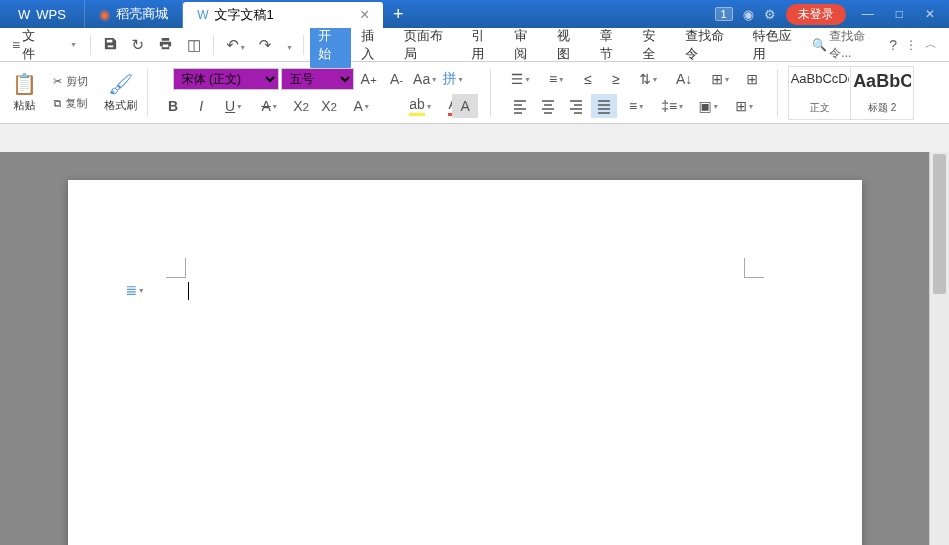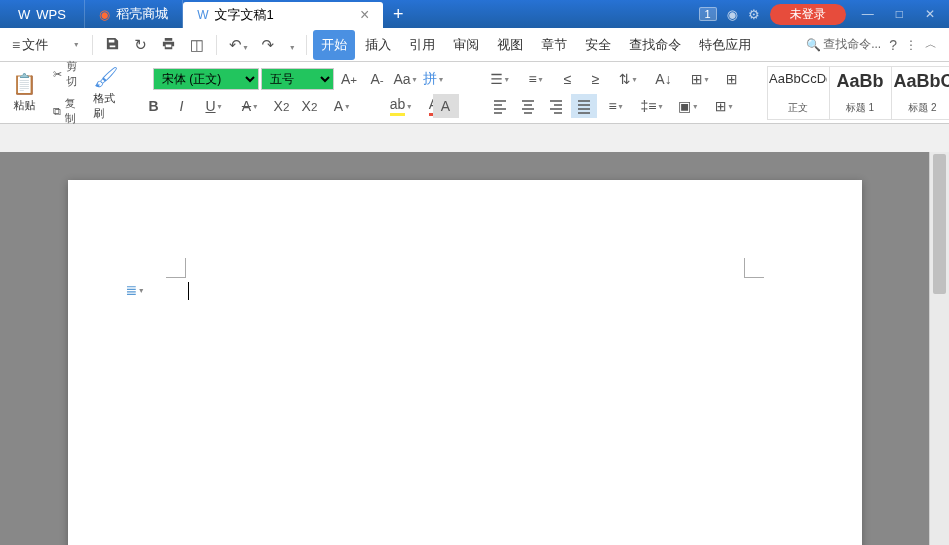--- a/index.html
+++ b/index.html
@@ -9,21 +9,21 @@
 .titlebar { height: 28px; background: linear-gradient(180deg, #2772d4 0%, #1e5fa8 100%); display: flex; align-items: center; }
 .titlebar-left { display: flex; height: 100%; }
 .wps-tab { display: flex; align-items: center; padding: 0 18px; color: #fff; font-size: 13px; gap: 6px; border-right: 1px solid rgba(255,255,255,0.2); }
 .dk-tab { display: flex; align-items: center; padding: 0 14px; color: #fff; font-size: 13px; gap: 6px; border-right: 1px solid rgba(255,255,255,0.2); }
 .doc-tab { display: flex; align-items: center; padding: 0 14px; background: #fff; font-size: 13px; gap: 6px; border-radius: 3px 3px 0 0; margin-top: 2px; min-width: 200px; position: relative; }
 .doc-tab-close { margin-left: auto; color: #888; font-size: 16px; cursor: pointer; }
 .plus-tab { width: 30px; display: flex; align-items: center; justify-content: center; color: #fff; font-size: 18px; }
 .titlebar-right { margin-left: auto; display: flex; align-items: center; gap: 10px; padding: 0 8px; }
 .badge-1 { background: rgba(255,255,255,0.2); color: #fff; border: 1px solid rgba(255,255,255,0.4); padding: 0 5px; font-size: 11px; border-radius: 2px; }
 .titlebar-icon { color: rgba(255,255,255,0.7); font-size: 13px; }
-.login-btn { background: #e74c3c; color: #fff; border-radius: 12px; padding: 2px 20px; font-size: 12px; }
+.login-btn { background: #e74c3c; color: #fff; border-radius: 12px; padding: 2px 12px; font-size: 12px; }
 .win-ctrl { color: rgba(255,255,255,0.7); padding: 0 6px; font-size: 12px; }
 
 
 .menubar { height: 34px; background: #fff; display: flex; align-items: center; gap: 2px; padding: 0 12px; border-bottom: 1px solid #d0d0d0; }
 .file-menu { display: flex; align-items: center; gap: 24px; color: #333; font-size: 13px; margin-right: 8px; }
 .hamburger { font-size: 14px; color: #666; }
 .menu-icon { color: #555; font-size: 15px; padding: 0 6px; }
 .menu-divider { width: 1px; height: 20px; background: #e0e0e0; margin: 0 4px; }
 .menu-tab { padding: 6px 8px; font-size: 13px; color: #333; border-radius: 3px; }
 .menu-tab.active { background: #4a90e2; color: #fff; }
@@ -33,21 +33,21 @@
 .chevron-icon { color: #666; font-size: 12px; }
 
 
 .ribbon { height: 62px; background: #fff; display: flex; align-items: center; padding: 0 8px; border-bottom: 1px solid #ccc; gap: 2px; }
 .ribbon-group { display: flex; flex-direction: column; align-items: center; justify-content: center; gap: 3px; padding: 2px 6px; height: 56px; }
 .big-btn { display: flex; flex-direction: column; align-items: center; gap: 2px; padding: 2px 4px; }
 .big-btn-icon { font-size: 20px; color: #4a90e2; }
 .big-btn-label { font-size: 11px; color: #333; }
 .small-btn { display: flex; align-items: center; gap: 4px; font-size: 11px; color: #555; padding: 2px 4px; }
 .divider-v { width: 1px; height: 48px; background: #e0e0e0; margin: 0 4px; }
-.font-select { border: 1px solid #ccc; height: 22px; font-size: 12px; padding: 0 4px; background: #22c55e; }
+.font-select { border: 1px solid #ccc; height: 22px; font-size: 12px; padding: 0 4px; background: #a21caf; }
 .font-name { width: 106px; }
 .font-size { width: 73px; }
 .fmt-row { display: flex; gap: 2px; align-items: center; }
 .fmt-btn { width: 26px; height: 24px; display: flex; align-items: center; justify-content: center; color: #555; font-size: 14px; }
 .fmt-btn svg { width: 16px; height: 16px; }
 .fmt-btn-dd { width: 34px; }
 .color-bar { border-bottom: 3px solid; padding-bottom: 1px; margin-left: 46px; }
 .style-gallery { display: flex; gap: 0; margin-left: 4px; border: 1px solid #e0e0e0; }
 .style-item { width: 62px; height: 52px; border-right: 1px solid #e0e0e0; display: flex; flex-direction: column; align-items: center; justify-content: space-between; padding: 4px 2px; }
 .style-preview { font-size: 13px; color: #333; white-space: nowrap; overflow: hidden; max-width: 58px; }
@@ -120,20 +120,21 @@
       </svg>
   </span>
   <span class="menu-icon">◫</span>
   <div class="menu-divider"></div>
   <span class="menu-icon">↶<span class="dd-arrow">▾</span></span>
   <span class="menu-icon">↷</span>
   <span class="menu-icon"><span class="dd-arrow">▾</span></span>
   <div class="menu-divider"></div>
   <span class="menu-tab active">开始</span>
   <span class="menu-tab">插入</span>
+  <span class="menu-tab">页面布局</span>
   <span class="menu-tab">引用</span>
   <span class="menu-tab">审阅</span>
   <span class="menu-tab">视图</span>
   <span class="menu-tab">章节</span>
   <span class="menu-tab">安全</span>
   <span class="menu-tab">查找命令</span>
   <span class="menu-tab">特色应用</span>
   <div class="menu-right">
     <span class="search-cmd">
       <span>🔍</span>
@@ -240,24 +241,20 @@
       <span class="fmt-btn fmt-btn-dd">⊞<span class="dd-arrow">▾</span></span>
     </div>
   </div>
   <div class="divider-v"></div>
 
   <div class="style-gallery">
     <div class="style-item">
       <span class="style-preview">AaBbCcDd</span>
       <span class="style-label">正文</span>
     </div>
-    <div class="style-item">
-      <span class="style-preview big">AaBb</span>
-      <span class="style-label">标题 1</span>
-    </div>
     <div class="style-item" style="border-right:none">
       <span class="style-preview big">AaBbC</span>
       <span class="style-label">标题 2</span>
     </div>
   </div>
 </div>
 
 <div class="doc-area">
   <div class="page">
     <div class="crop-tl"></div>

